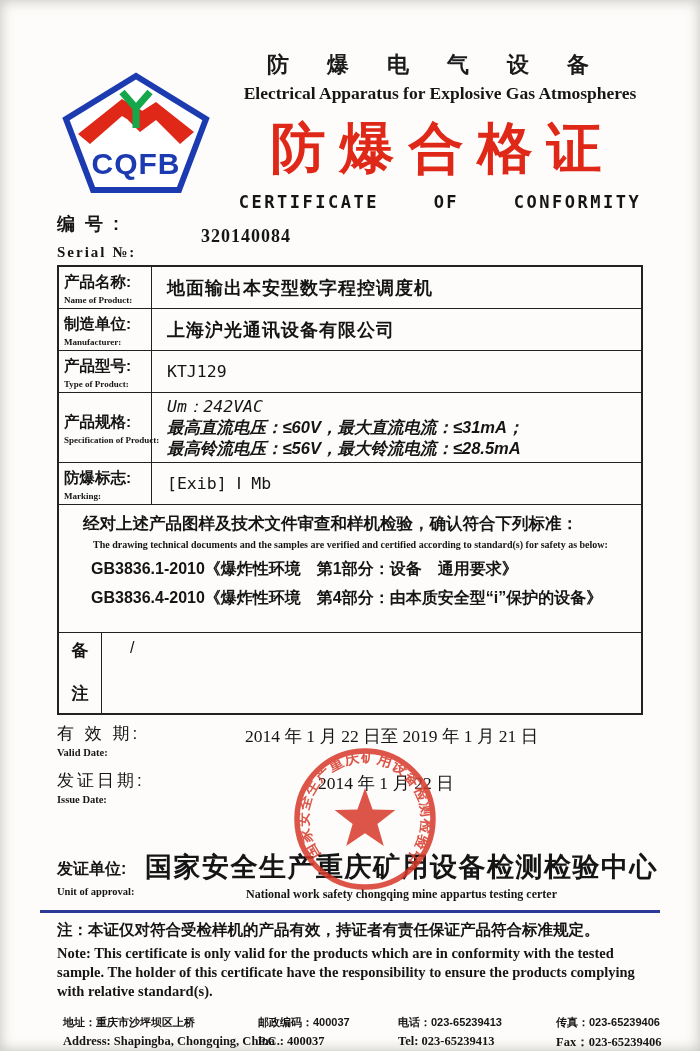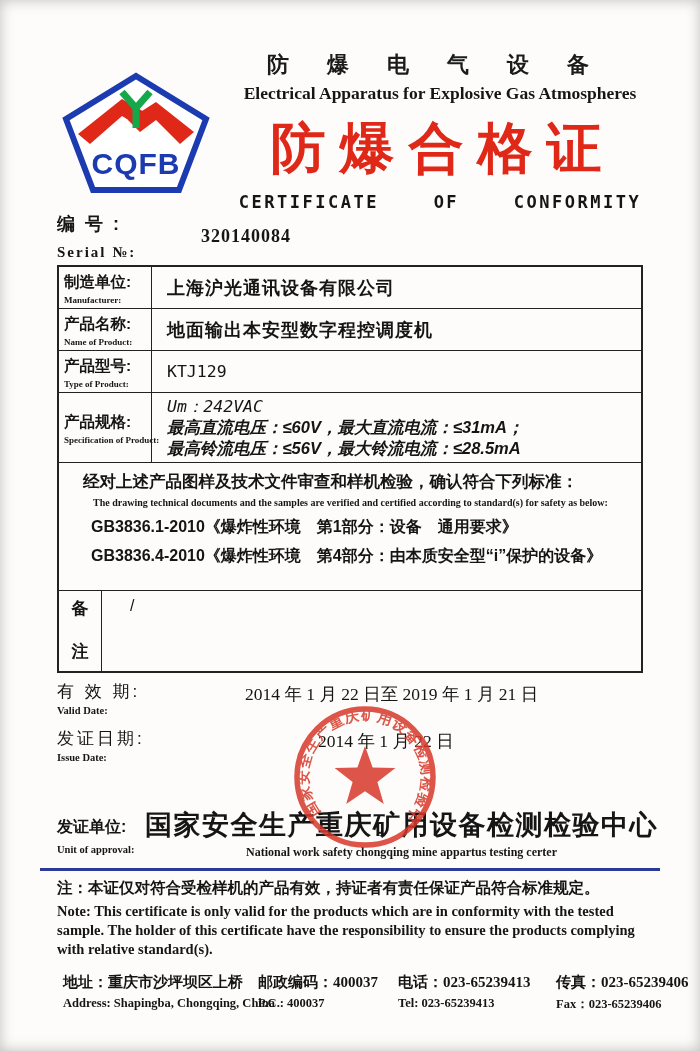--- a/index.html
+++ b/index.html
@@ -104,21 +104,21 @@
     position:absolute; left:291px; top:22px; width:150px; height:150px;
     opacity:.85; pointer-events:none;
   }
   
   .divider { height:3px; background:#2b3a96; margin:8px 40px 0 40px; }
   .note { margin:7px 55px 0 57px; }
   .note-cn { font-size:15.5px; font-weight:bold; }
   .note-en { font-family:"Liberation Serif", serif; font-weight:bold; font-size:14.5px; line-height:19px; margin-top:3px; }
   .footer { display:flex; margin:14px 0 0 63px; }
   .fcol { display:flex; flex-direction:column; }
-  .fcol .l1 { font-size:15px; font-weight:bold; white-space:nowrap;font-family:Liberation Serif, serif; }
+  .fcol .l1 { font-size:11px; font-weight:bold; white-space:nowrap; }
   .fcol .l2 { font-family:"Liberation Serif", serif; font-weight:bold; font-size:12.5px; margin-top:4px; white-space:nowrap; }
   .fc1 { width:195px; } .fc2 { width:140px; } .fc3 { width:158px; } .fc4 { width:130px; }
 </style>
 </head>
 <body>
 
 <div class="page">
 
   <div class="header">
     <svg class="logo" viewBox="0 0 148 122">
@@ -142,37 +142,37 @@
   <div class="serial">
     <div class="serial-labels">
       <div class="serial-cn">编号:</div>
       <div class="serial-en">Serial №:</div>
     </div>
     <div class="serial-value">320140084</div>
   </div>
 
   <div class="cert-table">
 
+    <div class="trow r2">
+      <div class="tlabel">
+        <div class="tlabel-cn">产品名称:</div>
+        <div class="tlabel-en">Name of Product:</div>
+      </div>
+      <div class="tvalue">
+          <div class="v-bold">地面输出本安型数字程控调度机</div>
+        </div>
+    </div>
+
     <div class="trow r1">
       <div class="tlabel">
         <div class="tlabel-cn">制造单位:</div>
         <div class="tlabel-en">Manufacturer:</div>
       </div>
       <div class="tvalue">
           <div class="v-bold">上海沪光通讯设备有限公司</div>
-        </div>
-    </div>
-
-    <div class="trow r2">
-      <div class="tlabel">
-        <div class="tlabel-cn">产品名称:</div>
-        <div class="tlabel-en">Name of Product:</div>
-      </div>
-      <div class="tvalue">
-          <div class="v-bold">地面输出本安型数字程控调度机</div>
         </div>
     </div>
 
     <div class="trow r3">
       <div class="tlabel">
         <div class="tlabel-cn">产品型号:</div>
         <div class="tlabel-en">Type of Product:</div>
       </div>
       <div class="tvalue">
           <div class="v-mono">KTJ129</div>
@@ -184,20 +184,29 @@
         <div class="tlabel-cn">产品规格:</div>
         <div class="tlabel-en">Specification of Product:</div>
       </div>
       <div class="tvalue">
         <div class="spec-line mono">Um：242VAC</div>
         <div class="spec-line">最高直流电压：≤60V，最大直流电流：≤31mA；</div>
         <div class="spec-line">最高铃流电压：≤56V，最大铃流电流：≤28.5mA</div>
       </div>
     </div>
 
+    <div class="trow r5">
+      <div class="tlabel">
+        <div class="tlabel-cn">防爆标志:</div>
+        <div class="tlabel-en">Marking:</div>
+      </div>
+      <div class="tvalue">
+          <div class="v-mono">[Exib] Ⅰ Mb</div>
+        </div>
+    </div>
 
     <div class="standards">
       <div class="std-intro">经对上述产品图样及技术文件审查和样机检验，确认符合下列标准：</div>
       <div class="std-en">The drawing technical documents and the samples are verified and certified according to standard(s) for safety as below:</div>
       <div class="std-item">GB3836.1-2010《爆炸性环境　第1部分：设备　通用要求》</div>
       <div class="std-item">GB3836.4-2010《爆炸性环境　第4部分：由本质安全型“i”保护的设备》</div>
     </div>
 
     <div class="remark">
       <div class="remark-label">

